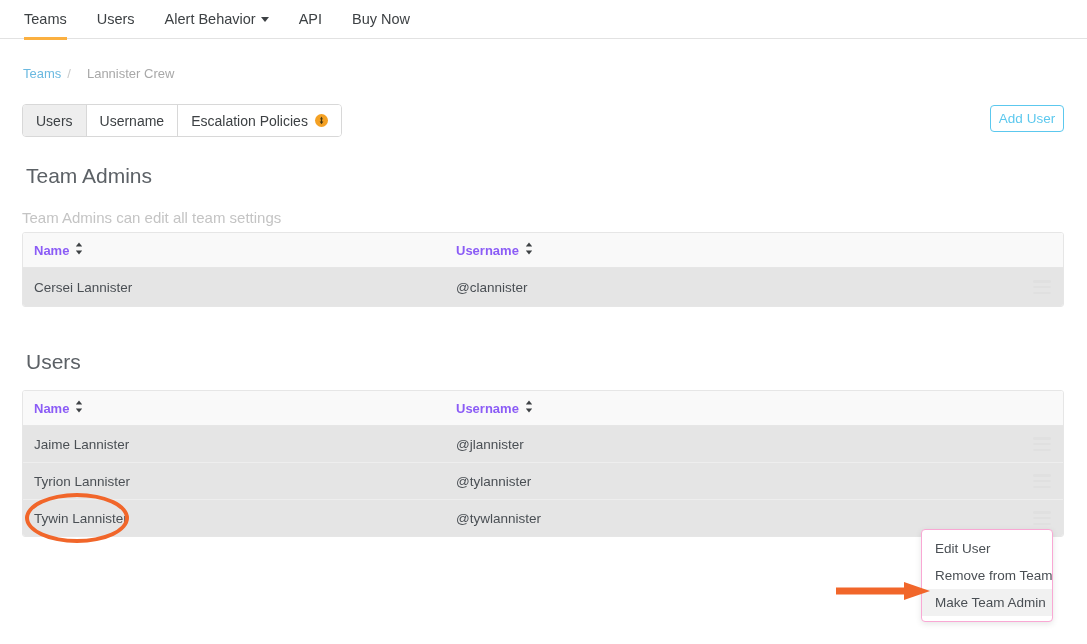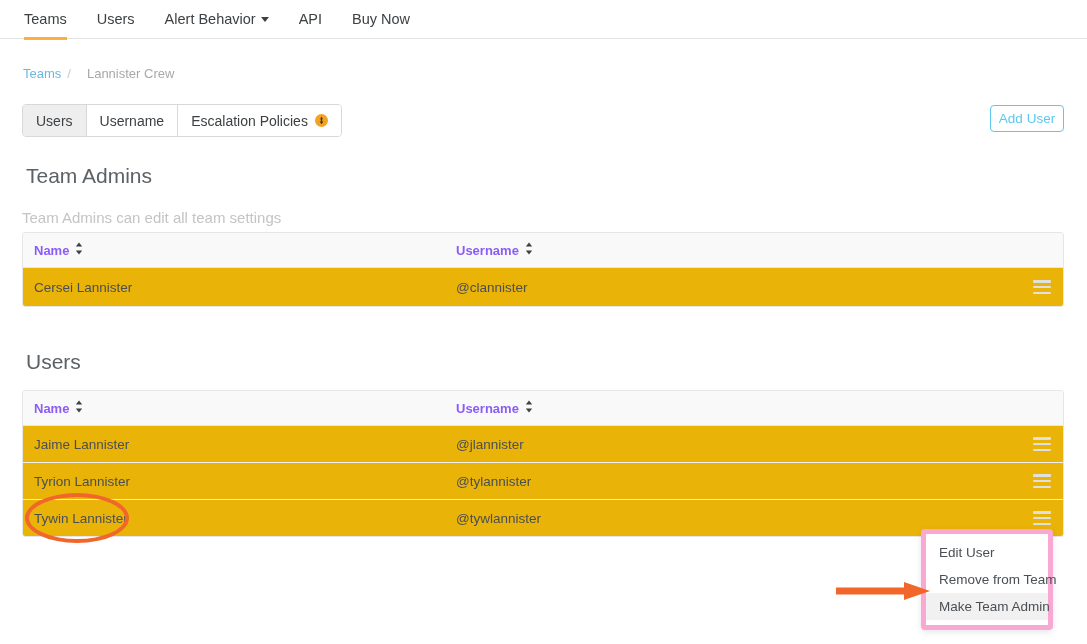--- a/index.html
+++ b/index.html
@@ -182,21 +182,21 @@
     position: relative;
     top: 0px;
   }
   .tbl-row {
     display: flex;
     align-items: center;
     height: 36px;
     border-bottom: 1px solid #eeeeee;
     font-size: 13.5px;
     color: #4a4f54;
-    background: #eab308;
+    background: #e5e5e5;
     position: relative;
   }
   .tbl-row:last-child { border-bottom: none; }
   .td-name { padding-left: 11px; width: 422px; }
   .td-user { width: 400px; }
   .row-menu-btn {
     position: absolute;
     right: 12px;
     top: 50%;
     transform: translateY(-50%);
@@ -214,21 +214,21 @@
     border-radius: 1px;
   }
 
   
   .dropdown {
     position: absolute;
     left: 921px;
     top: 529px;
     width: 132px;
     background: #ffffff;
-    border: 5px solid #f9a8d4;
+    border: 1px solid #f9a8d4;
     border-radius: 4px;
     box-shadow: 0 2px 6px rgba(0,0,0,0.10);
     padding: 5px 0;
     box-sizing: border-box;
     z-index: 30;
   }
   .dd-item {
     font-size: 13.5px;
     color: #4a4f54;
     padding: 5px 0 5px 13px;

